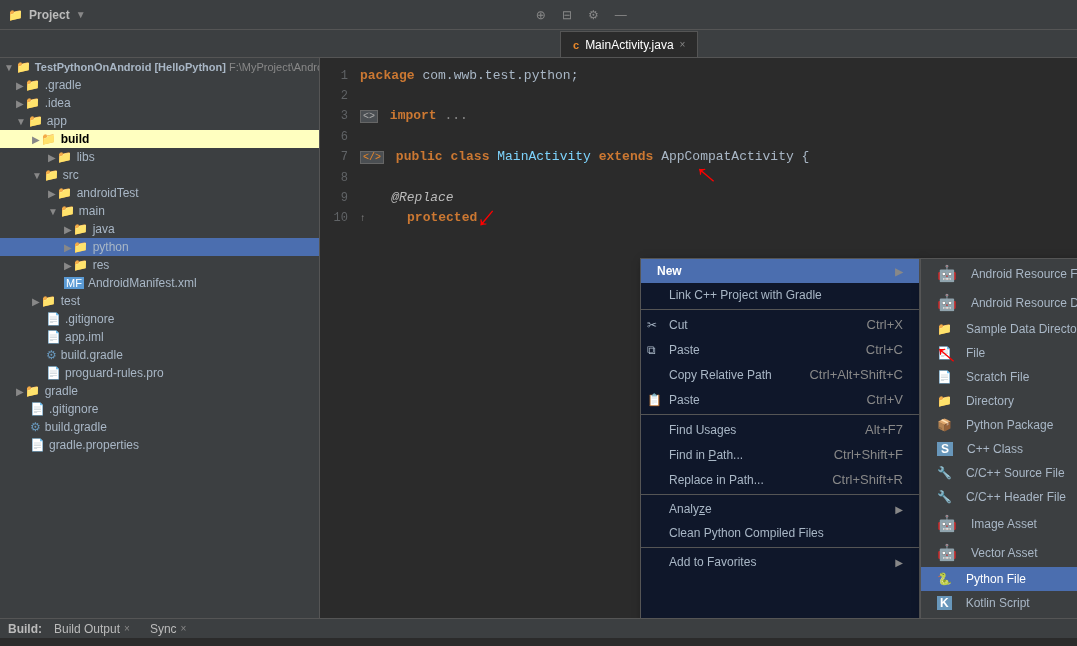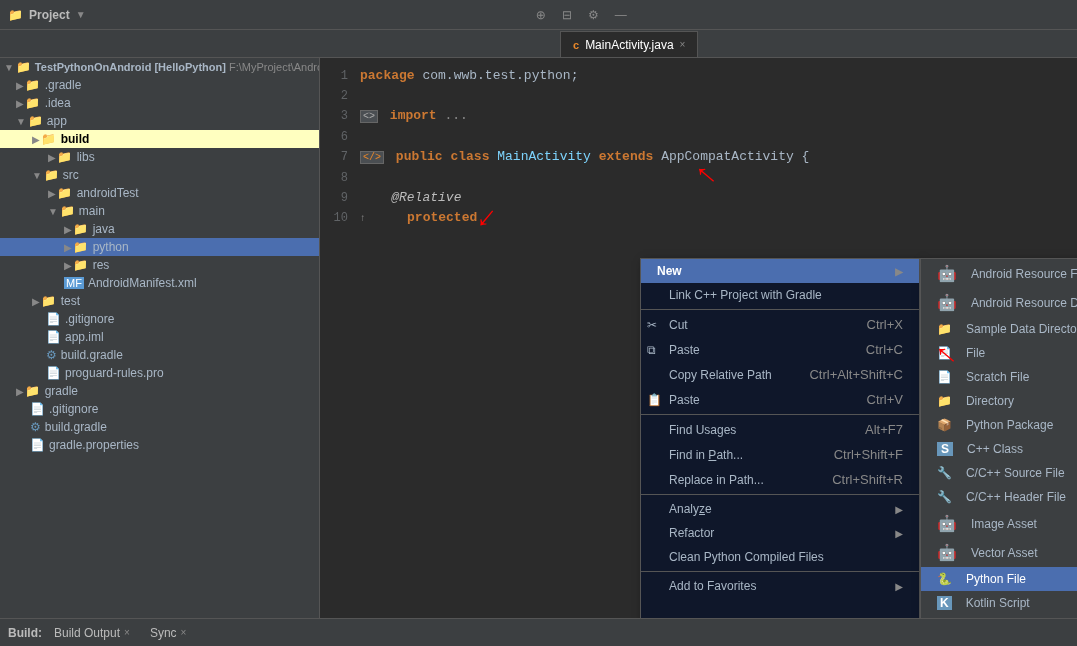--- a/index.html
+++ b/index.html
@@ -132,21 +132,21 @@
       align-items: center;
       justify-content: space-between;
       color: #a9b7c6;
       gap: 8px;
     }
     .submenu-item.selected-item { background: #4b6eaf; color: #fff; }
     .submenu-item-label { flex: 1; }
 
     
     .bottom-bar {
-      height: 28px;
+      height: 20px;
       background: #3c3f41;
       border-top: 1px solid #555;
       display: flex;
       align-items: center;
       padding: 0 8px;
       gap: 4px;
       font-size: 12px;
     }
     .bottom-tab {
       padding: 2px 8px;
@@ -325,21 +325,21 @@
           <span style="background:#4a4e52; border:1px solid #666; font-size:10px; padding:0 2px; margin-right:4px; color:#e8872a;">&lt;/&gt;</span>
           <span class="kw">public class</span> <span class="class-name">MainActivity</span> <span class="kw">extends</span> <span style="color:#a9b7c6;">AppCompatActivity</span> {
         </span>
       </div>
       <div class="line">
         <span class="line-num">8</span>
         <span class="line-code"></span>
       </div>
       <div class="line">
         <span class="line-num">9</span>
-        <span class="line-code">&nbsp;&nbsp;&nbsp;&nbsp;<span class="annotation">@Relative</span></span>
+        <span class="line-code">&nbsp;&nbsp;&nbsp;&nbsp;<span class="annotation">@Replace</span></span>
       </div>
       <div class="line">
         <span class="line-num">10</span>
         <span class="line-code">
           <span style="color:#888; font-size:10px; margin-right:2px;">↑</span>
           &nbsp;&nbsp;&nbsp;&nbsp;<span class="kw">protected</span>
         </span>
       </div>
     </div>
 
@@ -381,23 +381,20 @@
           <span class="shortcut">Ctrl+Shift+F</span>
         </div>
         <div class="menu-item">
           <span>Replace in Path...</span>
           <span class="shortcut">Ctrl+Shift+R</span>
         </div>
         <div class="menu-separator"></div>
         <div class="menu-item has-submenu">
           <span>Analy<u>z</u>e</span>
         </div>
-        <div class="menu-item has-submenu">
-          <span>Refactor</span>
-        </div>
         <div class="menu-item">
           <span>Clean Python Compiled Files</span>
         </div>
         <div class="menu-separator"></div>
         <div class="menu-item has-submenu">
           <span>Add to Favorites</span>
         </div>
         <div class="menu-item">
           
           

